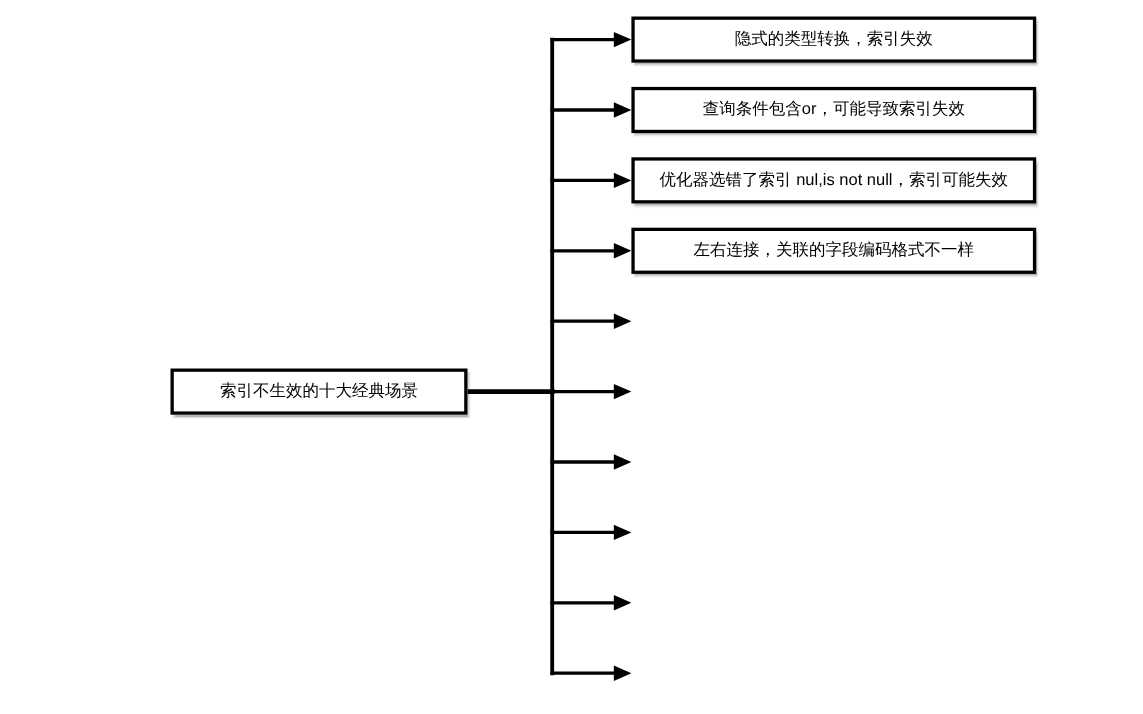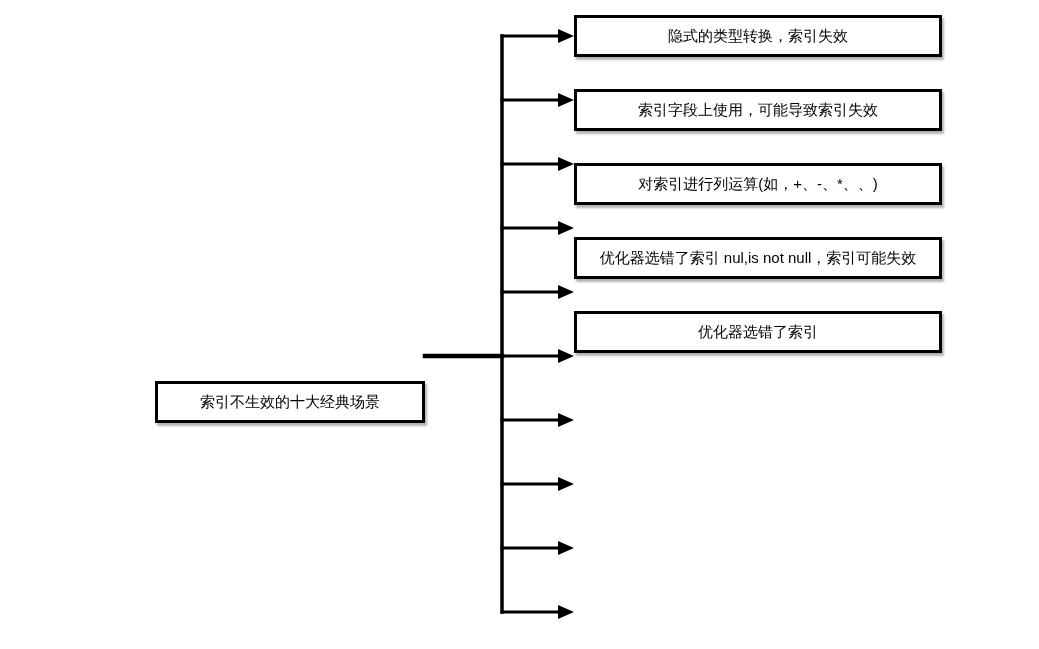--- a/index.html
+++ b/index.html
@@ -36,30 +36,29 @@
     color: #000000;
     line-height: 1.1;
     white-space: nowrap;
   }
   .root-node {
     position: absolute;
     left: 155px;
     top: 335px;
     width: 270px;
     height: 42px;
-    margin-top: 46px;
   }
   .leaves {
     position: absolute;
     left: 574px;
     top: 15px;
     width: 368px;
     display: flex;
     flex-direction: column;
-    gap: 32px;
+    gap: 22px;
   }
   .leaf-node {
     width: 368px;
     height: 42px;
   }
 </style>
 </head>
 <body>
 
 <div class="canvas">
@@ -91,26 +90,23 @@
 
   <div class="node-box root-node">
     <span>索引不生效的十大经典场景</span>
   </div>
 
   <div class="leaves">
     <div class="node-box leaf-node">
       <span>隐式的类型转换，索引失效</span>
     </div>
     <div class="node-box leaf-node">
-      <span>索引字段上使用，可能导致索引失效</span>
-    </div>
-    <div class="node-box leaf-node">
-      <span>对索引进行列运算(如，+、-、*、、)</span>
+      <span>查询条件包含or，可能导致索引失效</span>
     </div>
     <div class="node-box leaf-node">
       <span>优化器选错了索引 nul,is not null，索引可能失效</span>
     </div>
     <div class="node-box leaf-node">
-      <span>优化器选错了索引</span>
+      <span>左右连接，关联的字段编码格式不一样</span>
     </div>
   </div>
 
 </div>
 
 </body></html>

